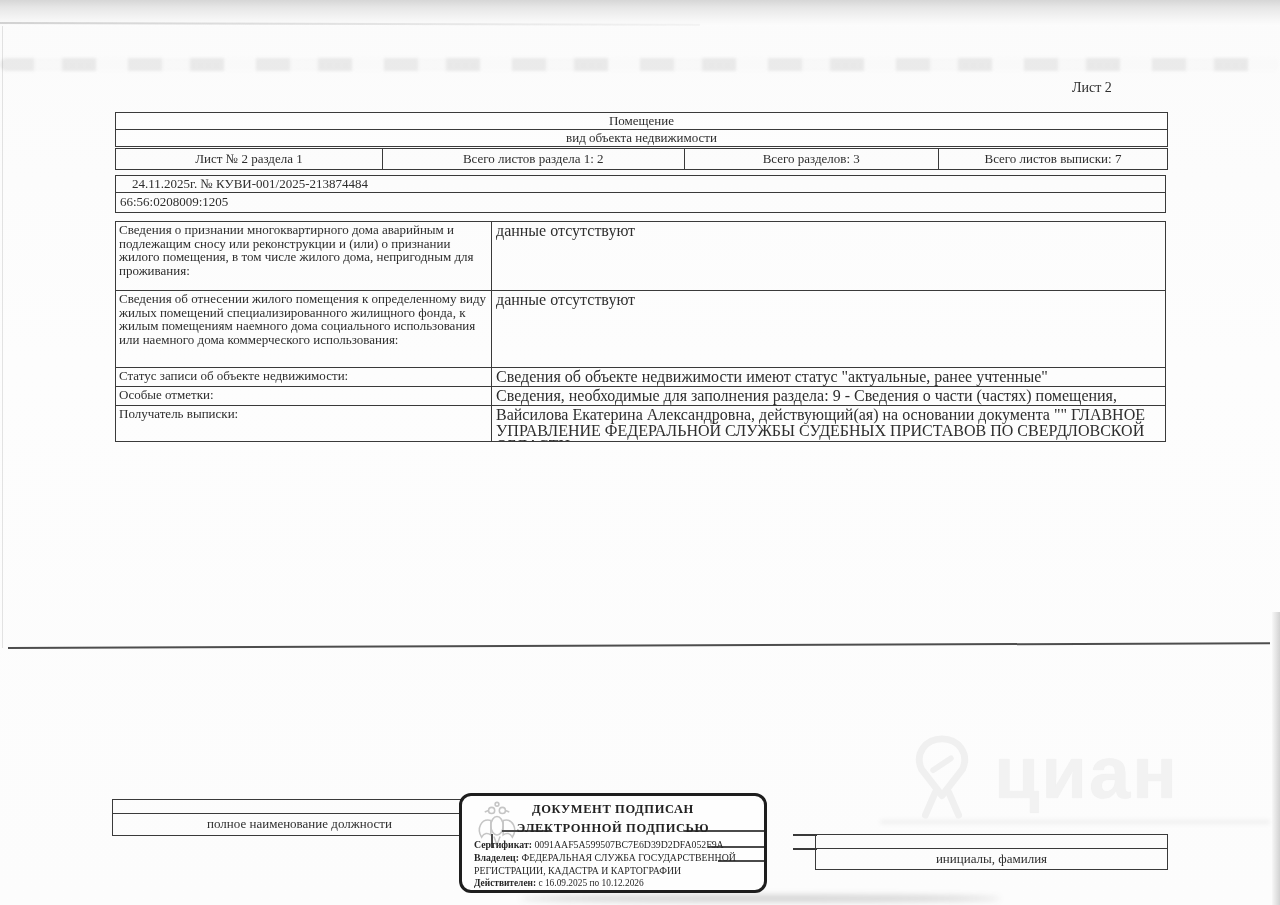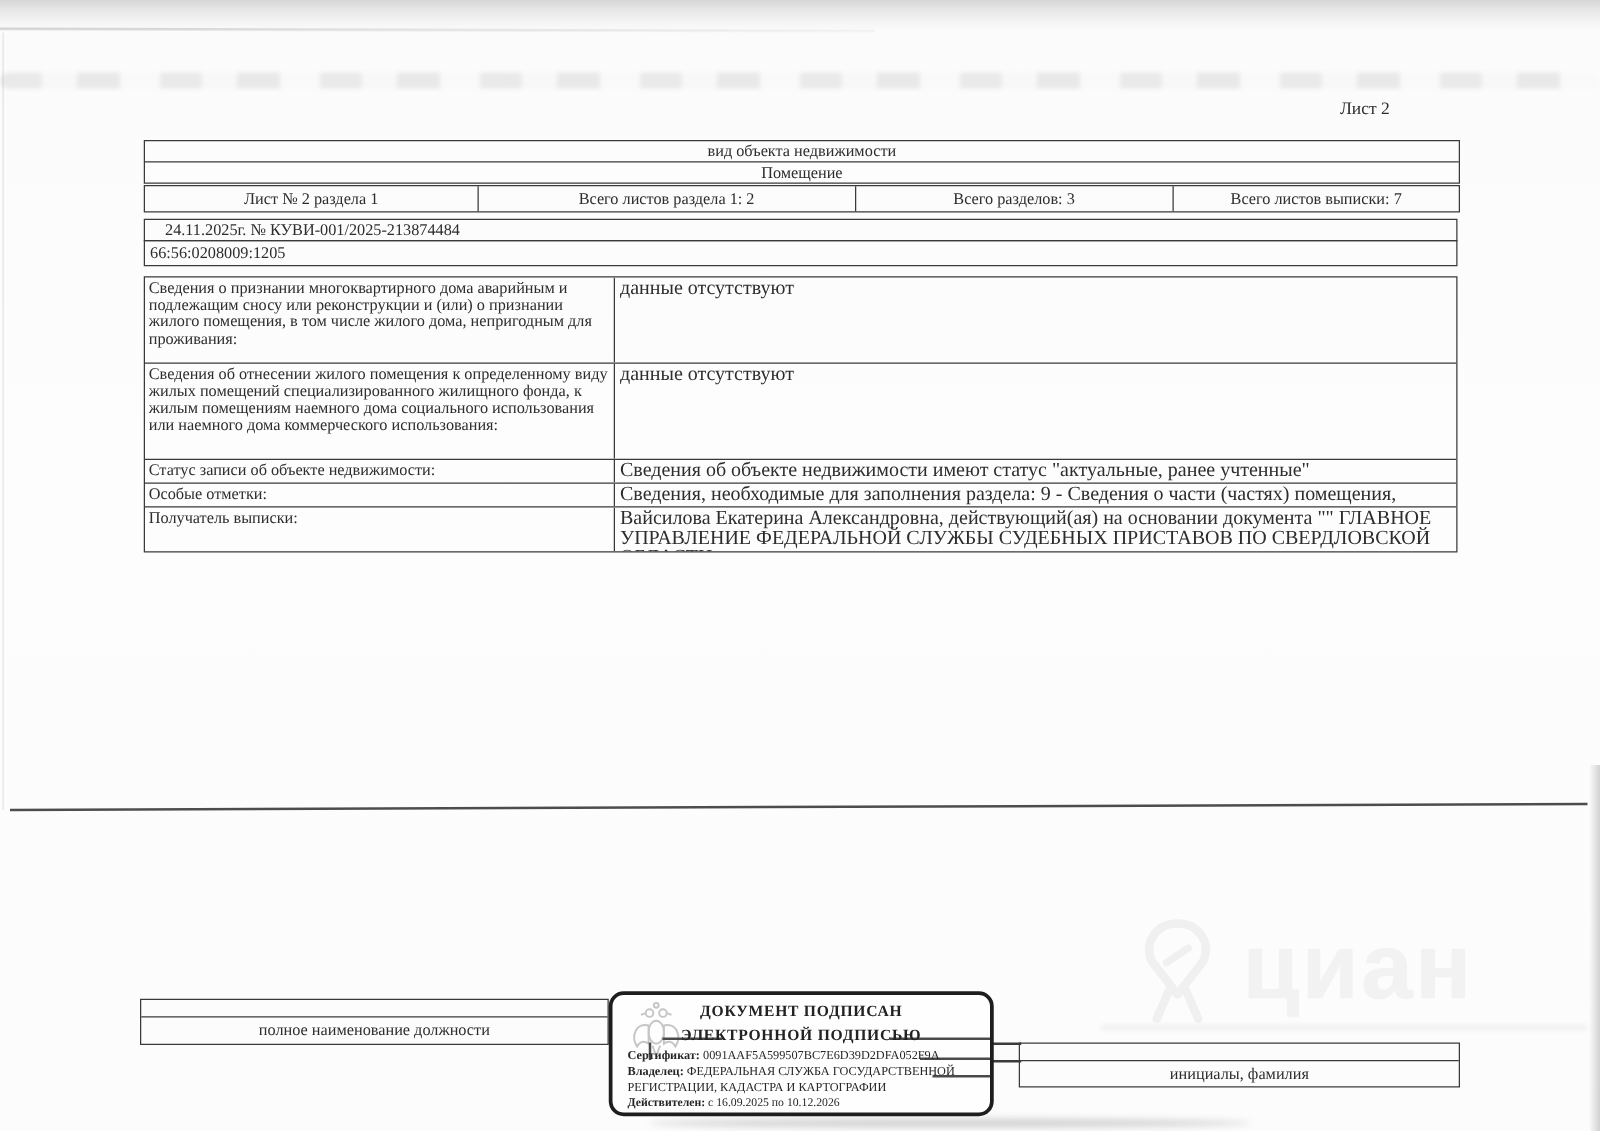--- a/index.html
+++ b/index.html
@@ -59,21 +59,21 @@
   
   .sig-box{position:absolute;border:1.5px solid #3a3a3a;box-sizing:border-box;background:transparent;}
   .sig-left{left:112px;top:799px;width:375px;height:37px;}
   .sig-right{left:815px;top:834px;width:353px;height:36px;}
   .sig-row-empty{height:13px;border-bottom:1.5px solid #3a3a3a;}
   .sig-caption{height:20px;line-height:19px;text-align:center;font-size:13px;}
   .stub{position:absolute;background:#3a3a3a;height:2px;}
   .stub-a{left:793px;top:834px;width:24px;}
   .stub-b{left:793px;top:848px;width:24px;}
   
-  .stamp{position:absolute;left:487px;top:793px;width:308px;height:100px;z-index:3;
+  .stamp{position:absolute;left:459px;top:793px;width:308px;height:100px;z-index:3;
     background:#fefefe;border:3px solid #1e1e1e;border-radius:12px;box-sizing:border-box;}
   .stamp-title1{position:absolute;left:0;right:0;top:6px;text-align:center;
     font-size:12.5px;font-weight:bold;letter-spacing:.6px;color:#222;}
   .stamp-title2{position:absolute;left:0;right:0;top:25px;text-align:center;
     font-size:12.5px;font-weight:bold;letter-spacing:.6px;color:#222;}
   .stamp-cert{position:absolute;left:12px;top:43px;font-size:9.8px;white-space:nowrap;color:#262626;}
   .stamp-owner{position:absolute;left:12px;top:56px;width:262px;font-size:9.8px;line-height:12.6px;color:#262626;}
   .stamp-valid{position:absolute;left:12px;top:82px;font-size:9.4px;white-space:nowrap;color:#262626;}
   .stamp b{font-weight:bold;}
   .inseg{position:absolute;background:#4a4a4a;height:1.5px;}
@@ -103,22 +103,22 @@
         <path d="M52 63 L62 86" stroke="#f0f0f0" stroke-width="7" stroke-linecap="round"></path>
         <path d="M36 40 L54 28" stroke="#f0f0f0" stroke-width="6" stroke-linecap="round"></path>
       </svg>
     </span>
     <span class="wm-text">циан</span>
   </div>
 
   <div class="sheet-label">Лист 2</div>
 
   <div class="hdr">
+    <div class="hdr-row">Помещение</div>
     <div class="hdr-row">вид объекта недвижимости</div>
-    <div class="hdr-row">Помещение</div>
   </div>
 
   <div class="meta">
     <div class="meta-cell mc1">Лист № 2 раздела 1</div>
     <div class="meta-cell mc2">Всего листов раздела 1: 2</div>
     <div class="meta-cell mc3">Всего разделов: 3</div>
     <div class="meta-cell mc4">Всего листов выписки: 7</div>
   </div>
 
   <div class="daterow">24.11.2025г. № КУВИ-001/2025-213874484</div>

